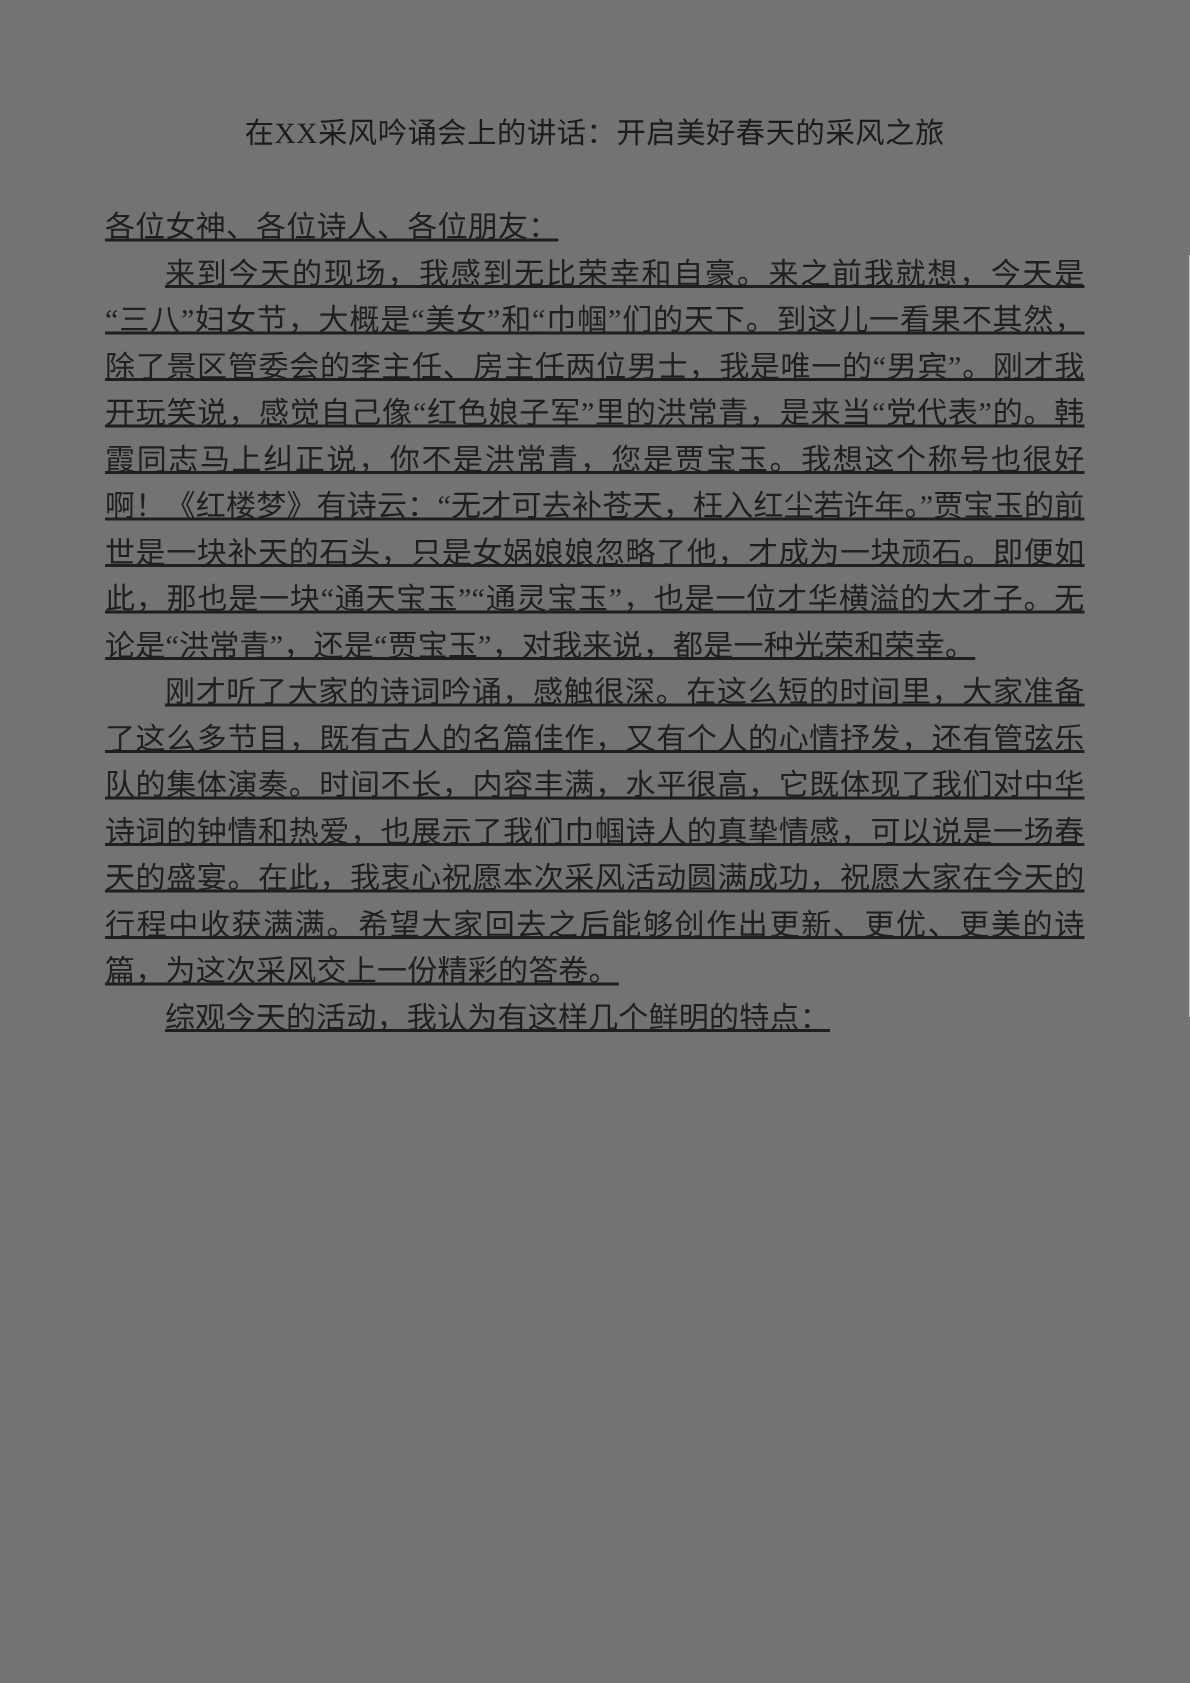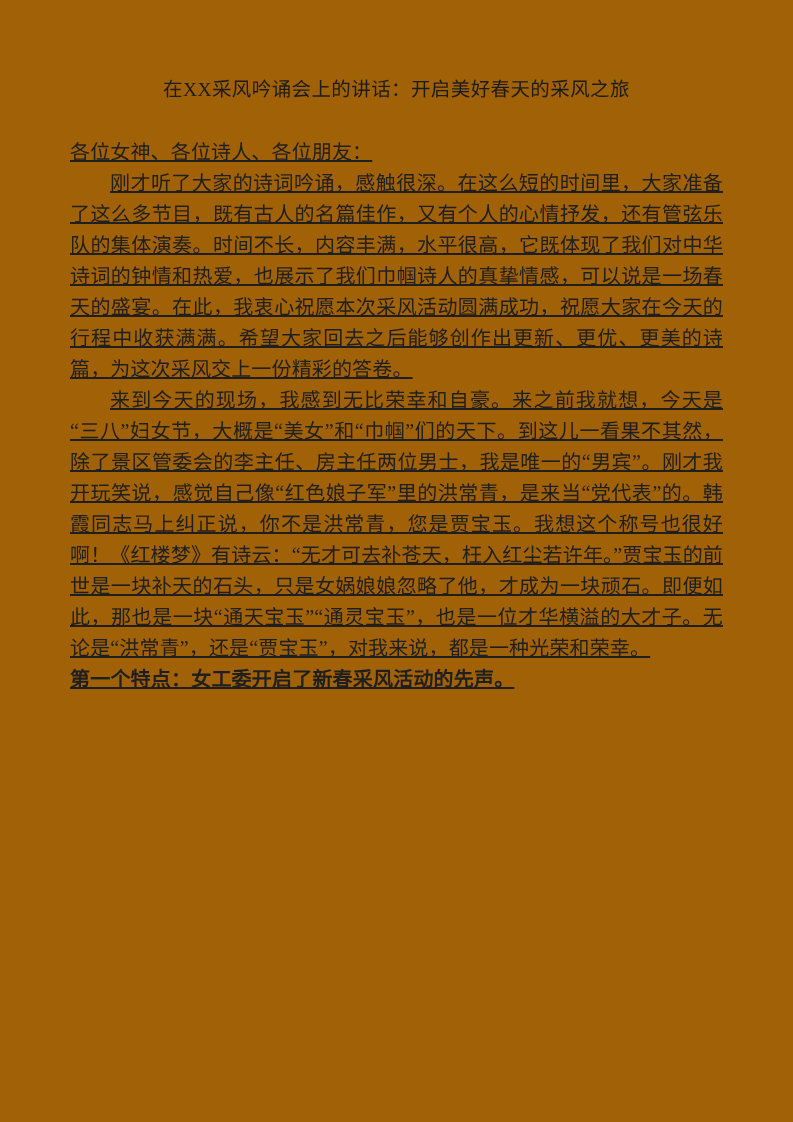--- a/index.html
+++ b/index.html
@@ -5,21 +5,21 @@
 <style>
   html, body {
     margin: 0;
     padding: 0;
     background: #ffffff;
   }
   .page {
     position: relative;
     width: 793px;
     height: 1122px;
-    background: #a16207;
+    background: #737373;
     overflow: hidden;
     box-sizing: border-box;
   }
   .doc-body {
     position: absolute;
     left: 70px;
     top: 74px;
     width: 653px;
   }
   .doc-title {
@@ -67,22 +67,22 @@
 <div class="page">
   <div class="doc-body">
 
     <h1 class="doc-title">在XX采风吟诵会上的讲话：开启美好春天的采风之旅</h1>
 
     <div class="spacer-after-title"></div>
 
     <p class="para noindent">各位女神、各位诗人、各位朋友：</p>
 
 
+    <p class="para indent">来到今天的现场，我感到无比荣幸和自豪。来之前我就想，今天是“三八”妇女节，大概是“美女”和“巾帼”们的天下。到这儿一看果不其然，除了景区管委会的李主任、房主任两位男士，我是唯一的“男宾”。刚才我开玩笑说，感觉自己像“红色娘子军”里的洪常青，是来当“党代表”的。韩霞同志马上纠正说，你不是洪常青，您是贾宝玉。我想这个称号也很好啊！《红楼梦》有诗云：“无才可去补苍天，枉入红尘若许年。”贾宝玉的前世是一块补天的石头，只是女娲娘娘忽略了他，才成为一块顽石。即便如此，那也是一块“通天宝玉”“通灵宝玉”，也是一位才华横溢的大才子。无论是“洪常青”，还是“贾宝玉”，对我来说，都是一种光荣和荣幸。</p>
+
     <p class="para indent">刚才听了大家的诗词吟诵，感触很深。在这么短的时间里，大家准备了这么多节目，既有古人的名篇佳作，又有个人的心情抒发，还有管弦乐队的集体演奏。时间不长，内容丰满，水平很高，它既体现了我们对中华诗词的钟情和热爱，也展示了我们巾帼诗人的真挚情感，可以说是一场春天的盛宴。在此，我衷心祝愿本次采风活动圆满成功，祝愿大家在今天的行程中收获满满。希望大家回去之后能够创作出更新、更优、更美的诗篇，为这次采风交上一份精彩的答卷。</p>
 
-    <p class="para indent">来到今天的现场，我感到无比荣幸和自豪。来之前我就想，今天是“三八”妇女节，大概是“美女”和“巾帼”们的天下。到这儿一看果不其然，除了景区管委会的李主任、房主任两位男士，我是唯一的“男宾”。刚才我开玩笑说，感觉自己像“红色娘子军”里的洪常青，是来当“党代表”的。韩霞同志马上纠正说，你不是洪常青，您是贾宝玉。我想这个称号也很好啊！《红楼梦》有诗云：“无才可去补苍天，枉入红尘若许年。”贾宝玉的前世是一块补天的石头，只是女娲娘娘忽略了他，才成为一块顽石。即便如此，那也是一块“通天宝玉”“通灵宝玉”，也是一位才华横溢的大才子。无论是“洪常青”，还是“贾宝玉”，对我来说，都是一种光荣和荣幸。</p>
+    <p class="para indent">综观今天的活动，我认为有这样几个鲜明的特点：</p>
 
-
-    <p class="para bold-head">第一个特点：女工委开启了新春采风活动的先声。</p>
 
 
   </div>
 </div>
 
 </body></html>

